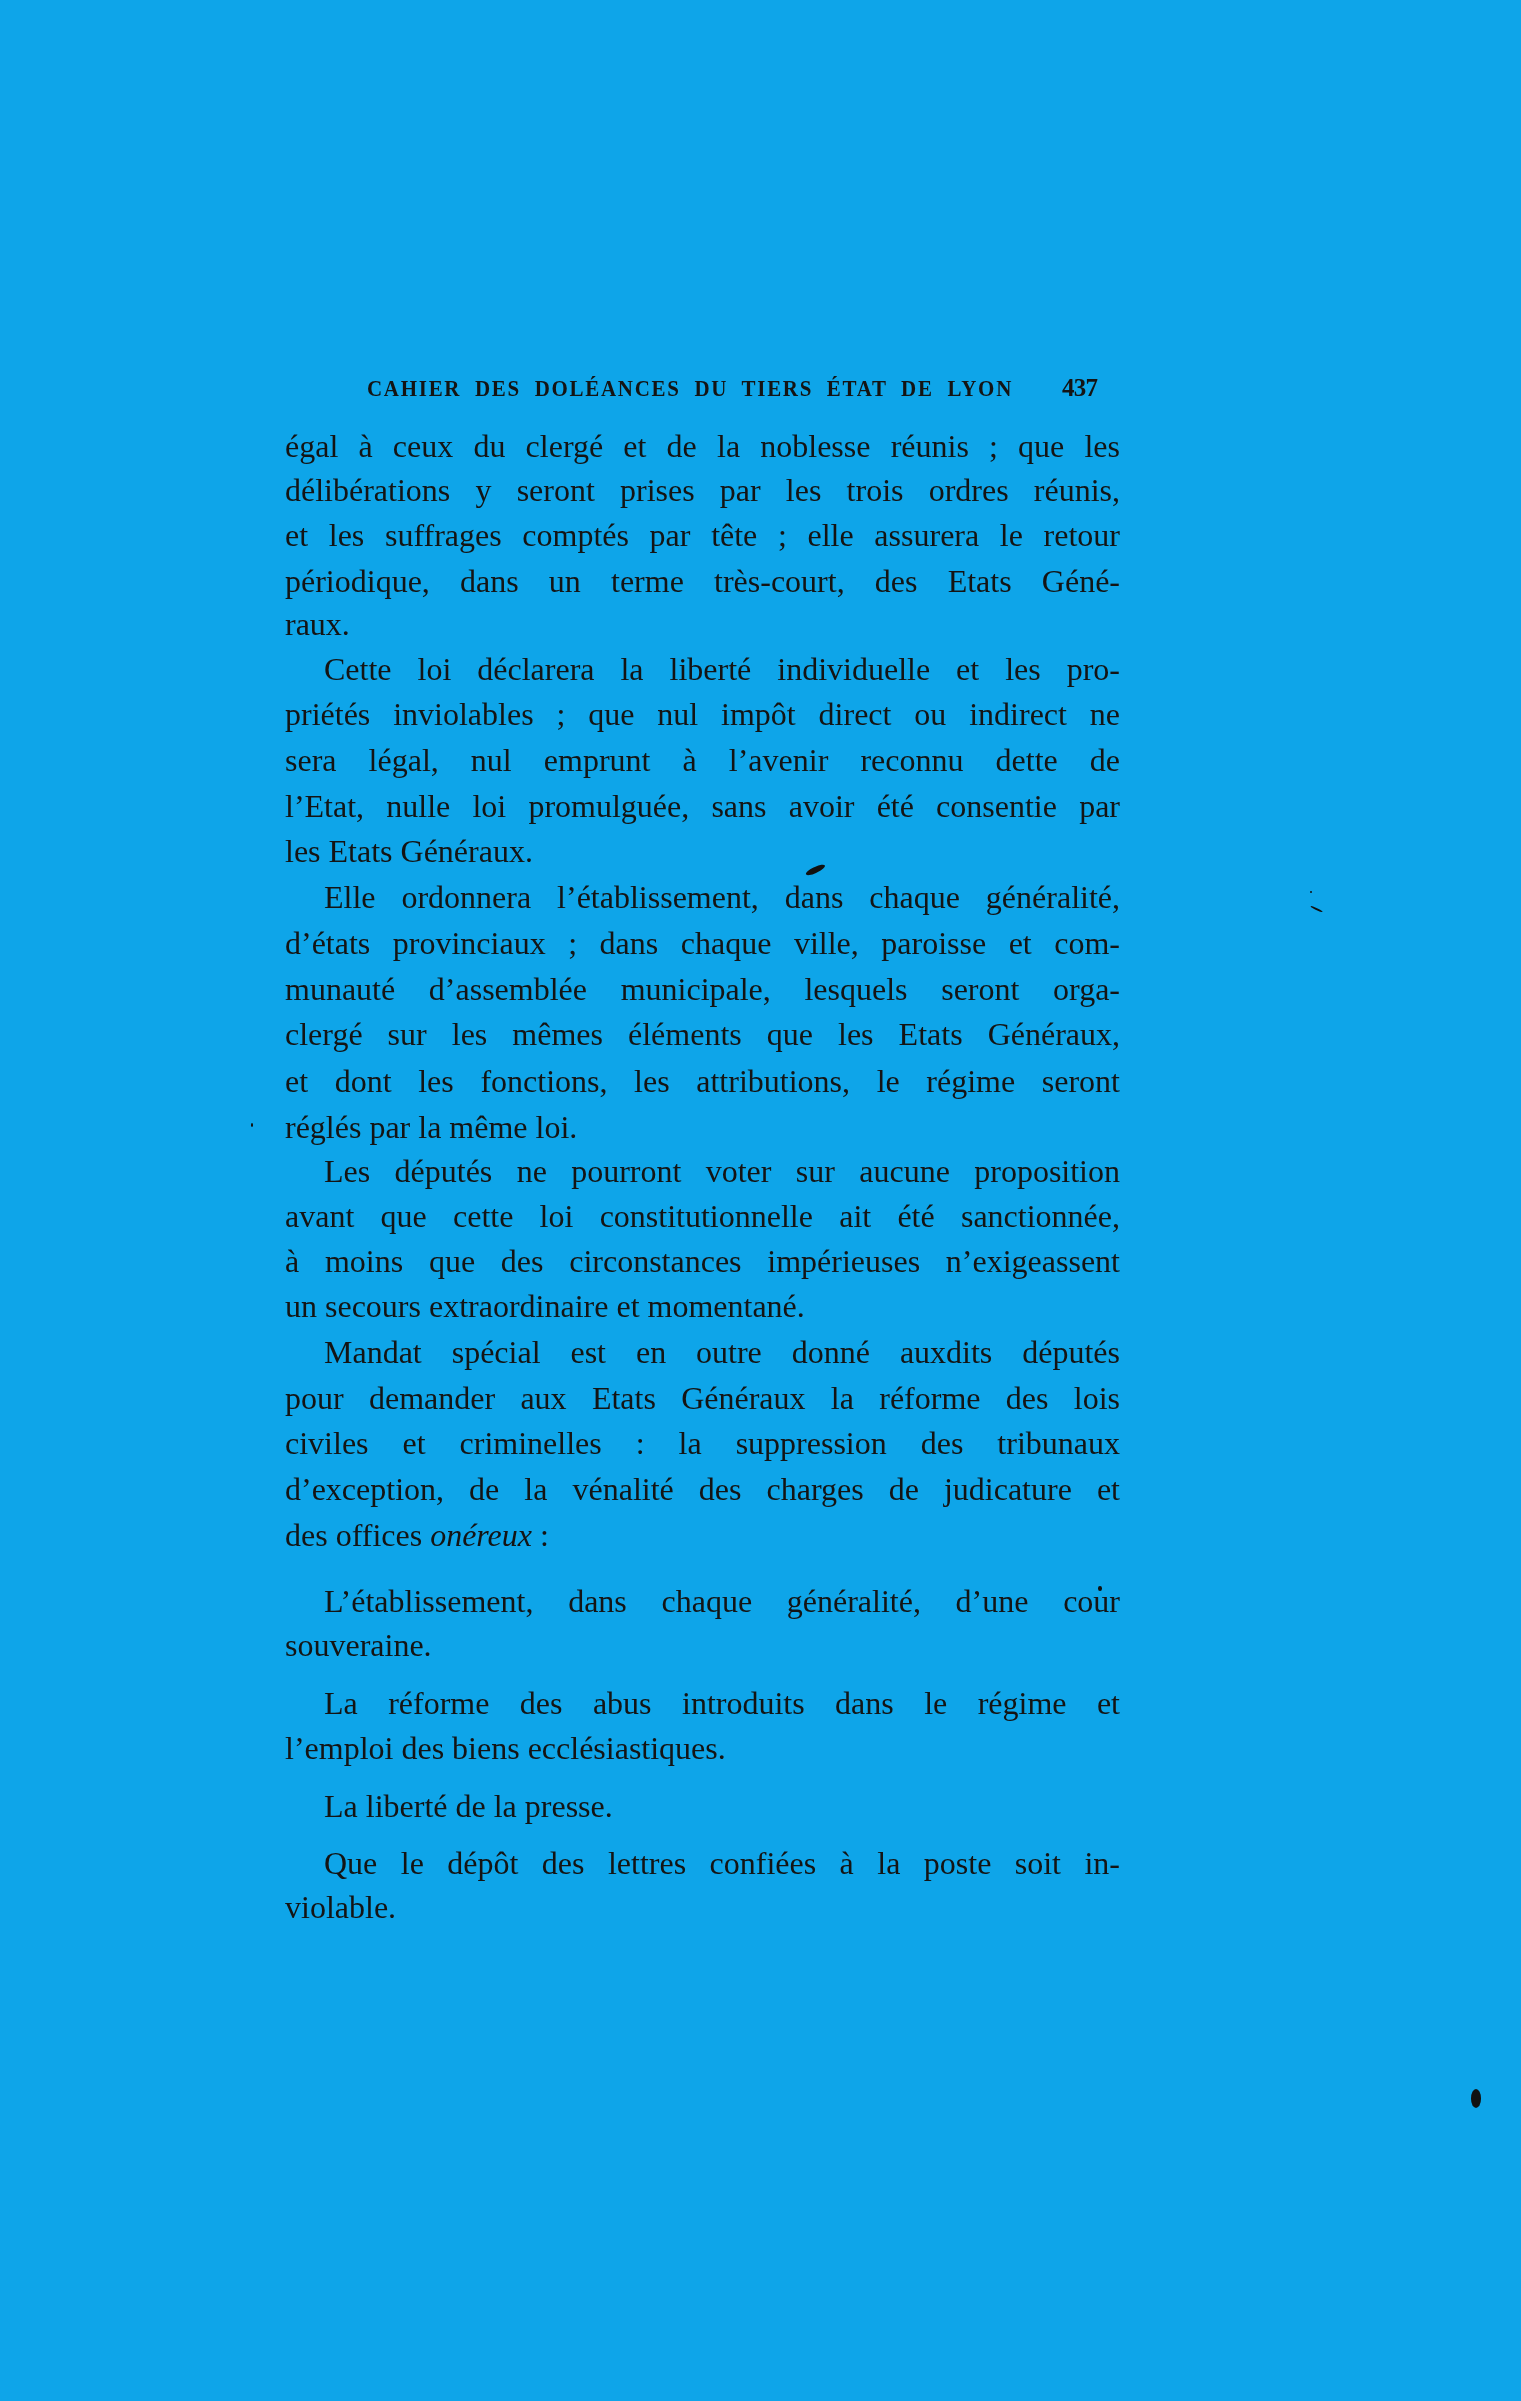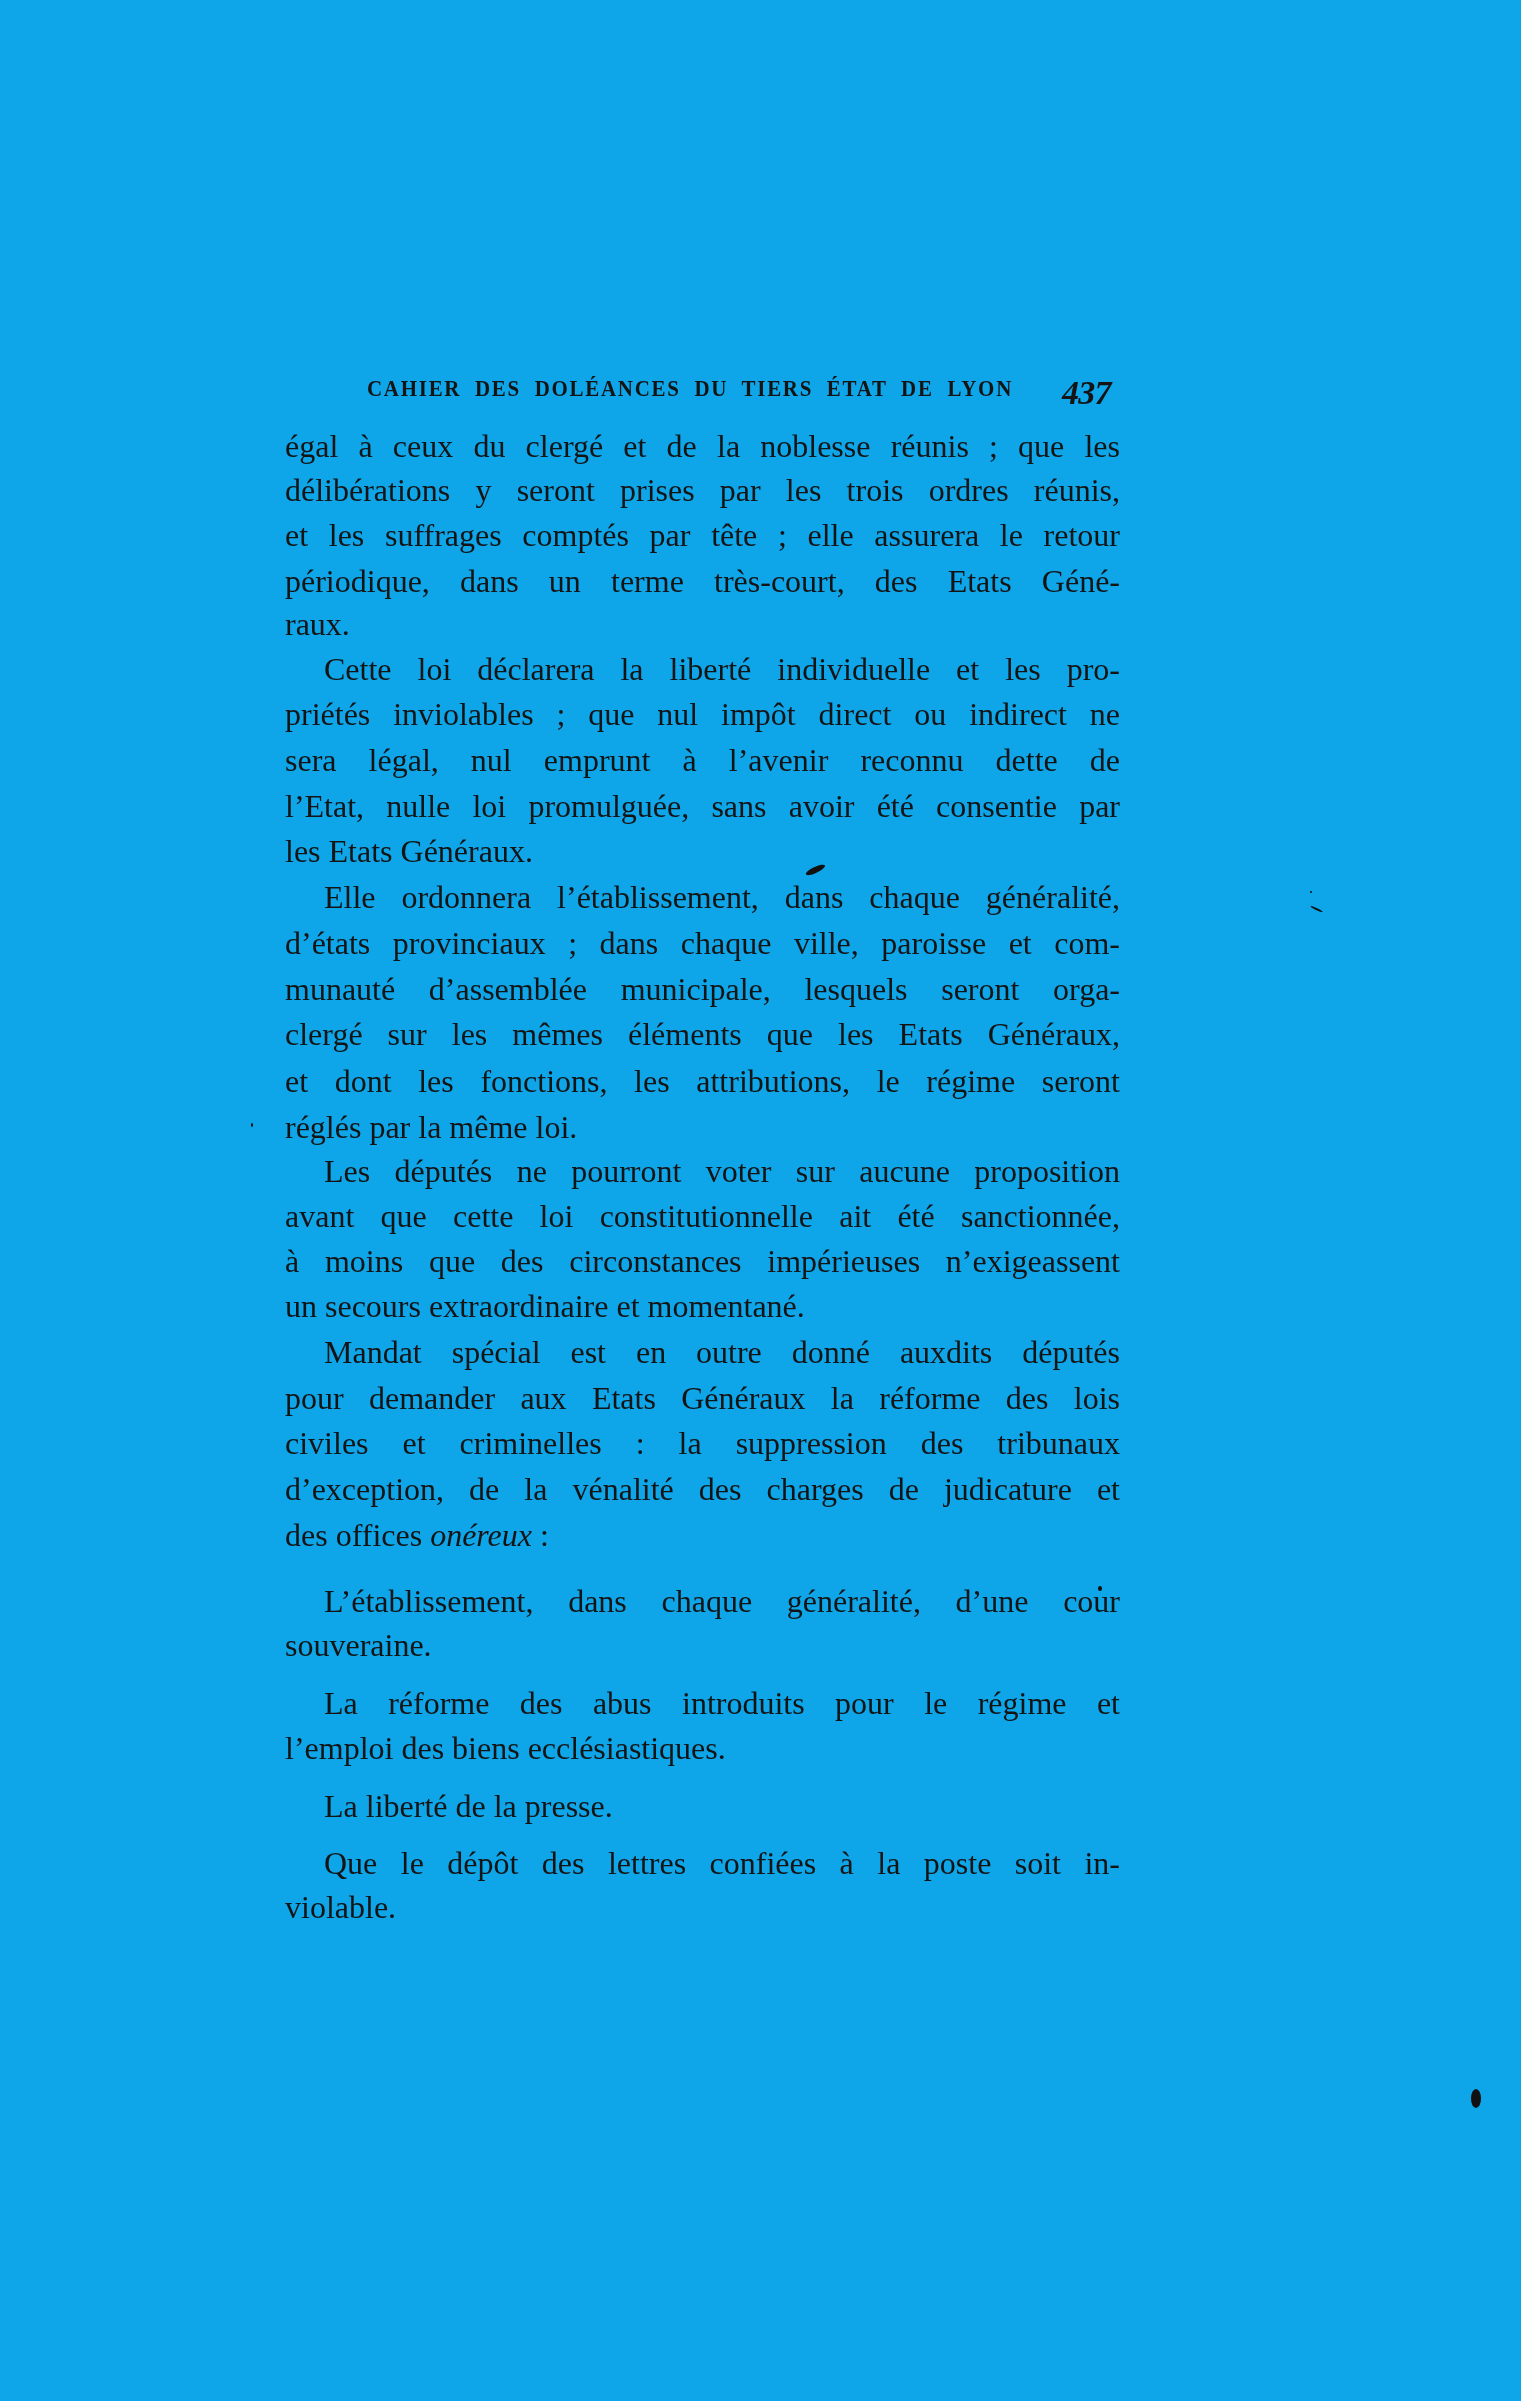--- a/index.html
+++ b/index.html
@@ -7,22 +7,22 @@
     width:1522px; height:2401px; background:#ffffff; position:relative; overflow:hidden;
     font-family:"Liberation Serif", "DejaVu Serif", serif; color:#141414;
   }
   .page { position:absolute; left:0; top:0; width:1522px; height:2401px; background:#0ea5e9; }
   .running-head {
     position:absolute; left:367px; top:377px; width:646px; height:31.5px;
     font-size:21px; font-weight:bold; letter-spacing:1.7px; white-space:nowrap;
     text-align:justify; text-align-last:justify; transform:scaleY(1.05);
   }
   .page-num {
-    position:absolute; left:1062px; top:374px; font-size:34px; font-weight:bold;
-    font-style:italic; letter-spacing:-0.8px;
+    position:absolute; left:1062px; top:374px; font-size:25px; font-weight:bold;
+    letter-spacing:-0.8px;
   }
   .line {
     position:absolute; left:273px; width:835px; height:41px;
     font-size:32px; line-height:41px; white-space:nowrap;
     text-align:justify; text-align-last:justify;margin-left:12px;
   }
   .line.last { text-align-last:left; }
   .line.indent { left:312px; width:796px; }
   .it { font-style:italic; }
   .speck { position:absolute; background:#111; border-radius:50%; }
@@ -65,21 +65,21 @@
     <div class="line" style="top:1378px">pour demander aux Etats Généraux la réforme des lois</div>
     <div class="line" style="top:1423px">civiles et criminelles : la suppression des tribunaux</div>
     <div class="line" style="top:1469px">d’exception, de la vénalité des charges de judicature et</div>
     <div class="line last" style="top:1515px">
       <span>des offices </span><span class="it">onéreux</span><span> :</span>
     </div>
 
     <div class="line indent" style="top:1581px">L’établissement, dans chaque généralité, d’une cour</div>
     <div class="line last" style="top:1625px">souveraine.</div>
 
-    <div class="line indent" style="top:1683px">La réforme des abus introduits pour le régime et</div>
+    <div class="line indent" style="top:1683px">La réforme des abus introduits dans le régime et</div>
     <div class="line last" style="top:1728px">l’emploi des biens ecclésiastiques.</div>
 
     <div class="line indent last" style="top:1786px">La liberté de la presse.</div>
 
     <div class="line indent" style="top:1843px">Que le dépôt des lettres confiées à la poste soit in-</div>
     <div class="line last" style="top:1887px">violable.</div>
   </div>
 
   <div class="speck" style="left:805px;top:867px;width:20.5px;height:6.3px;transform:rotate(-25deg);"></div>
   <div class="speck" style="left:1098px;top:1586px;width:3.9px;height:4.7px;"></div>

